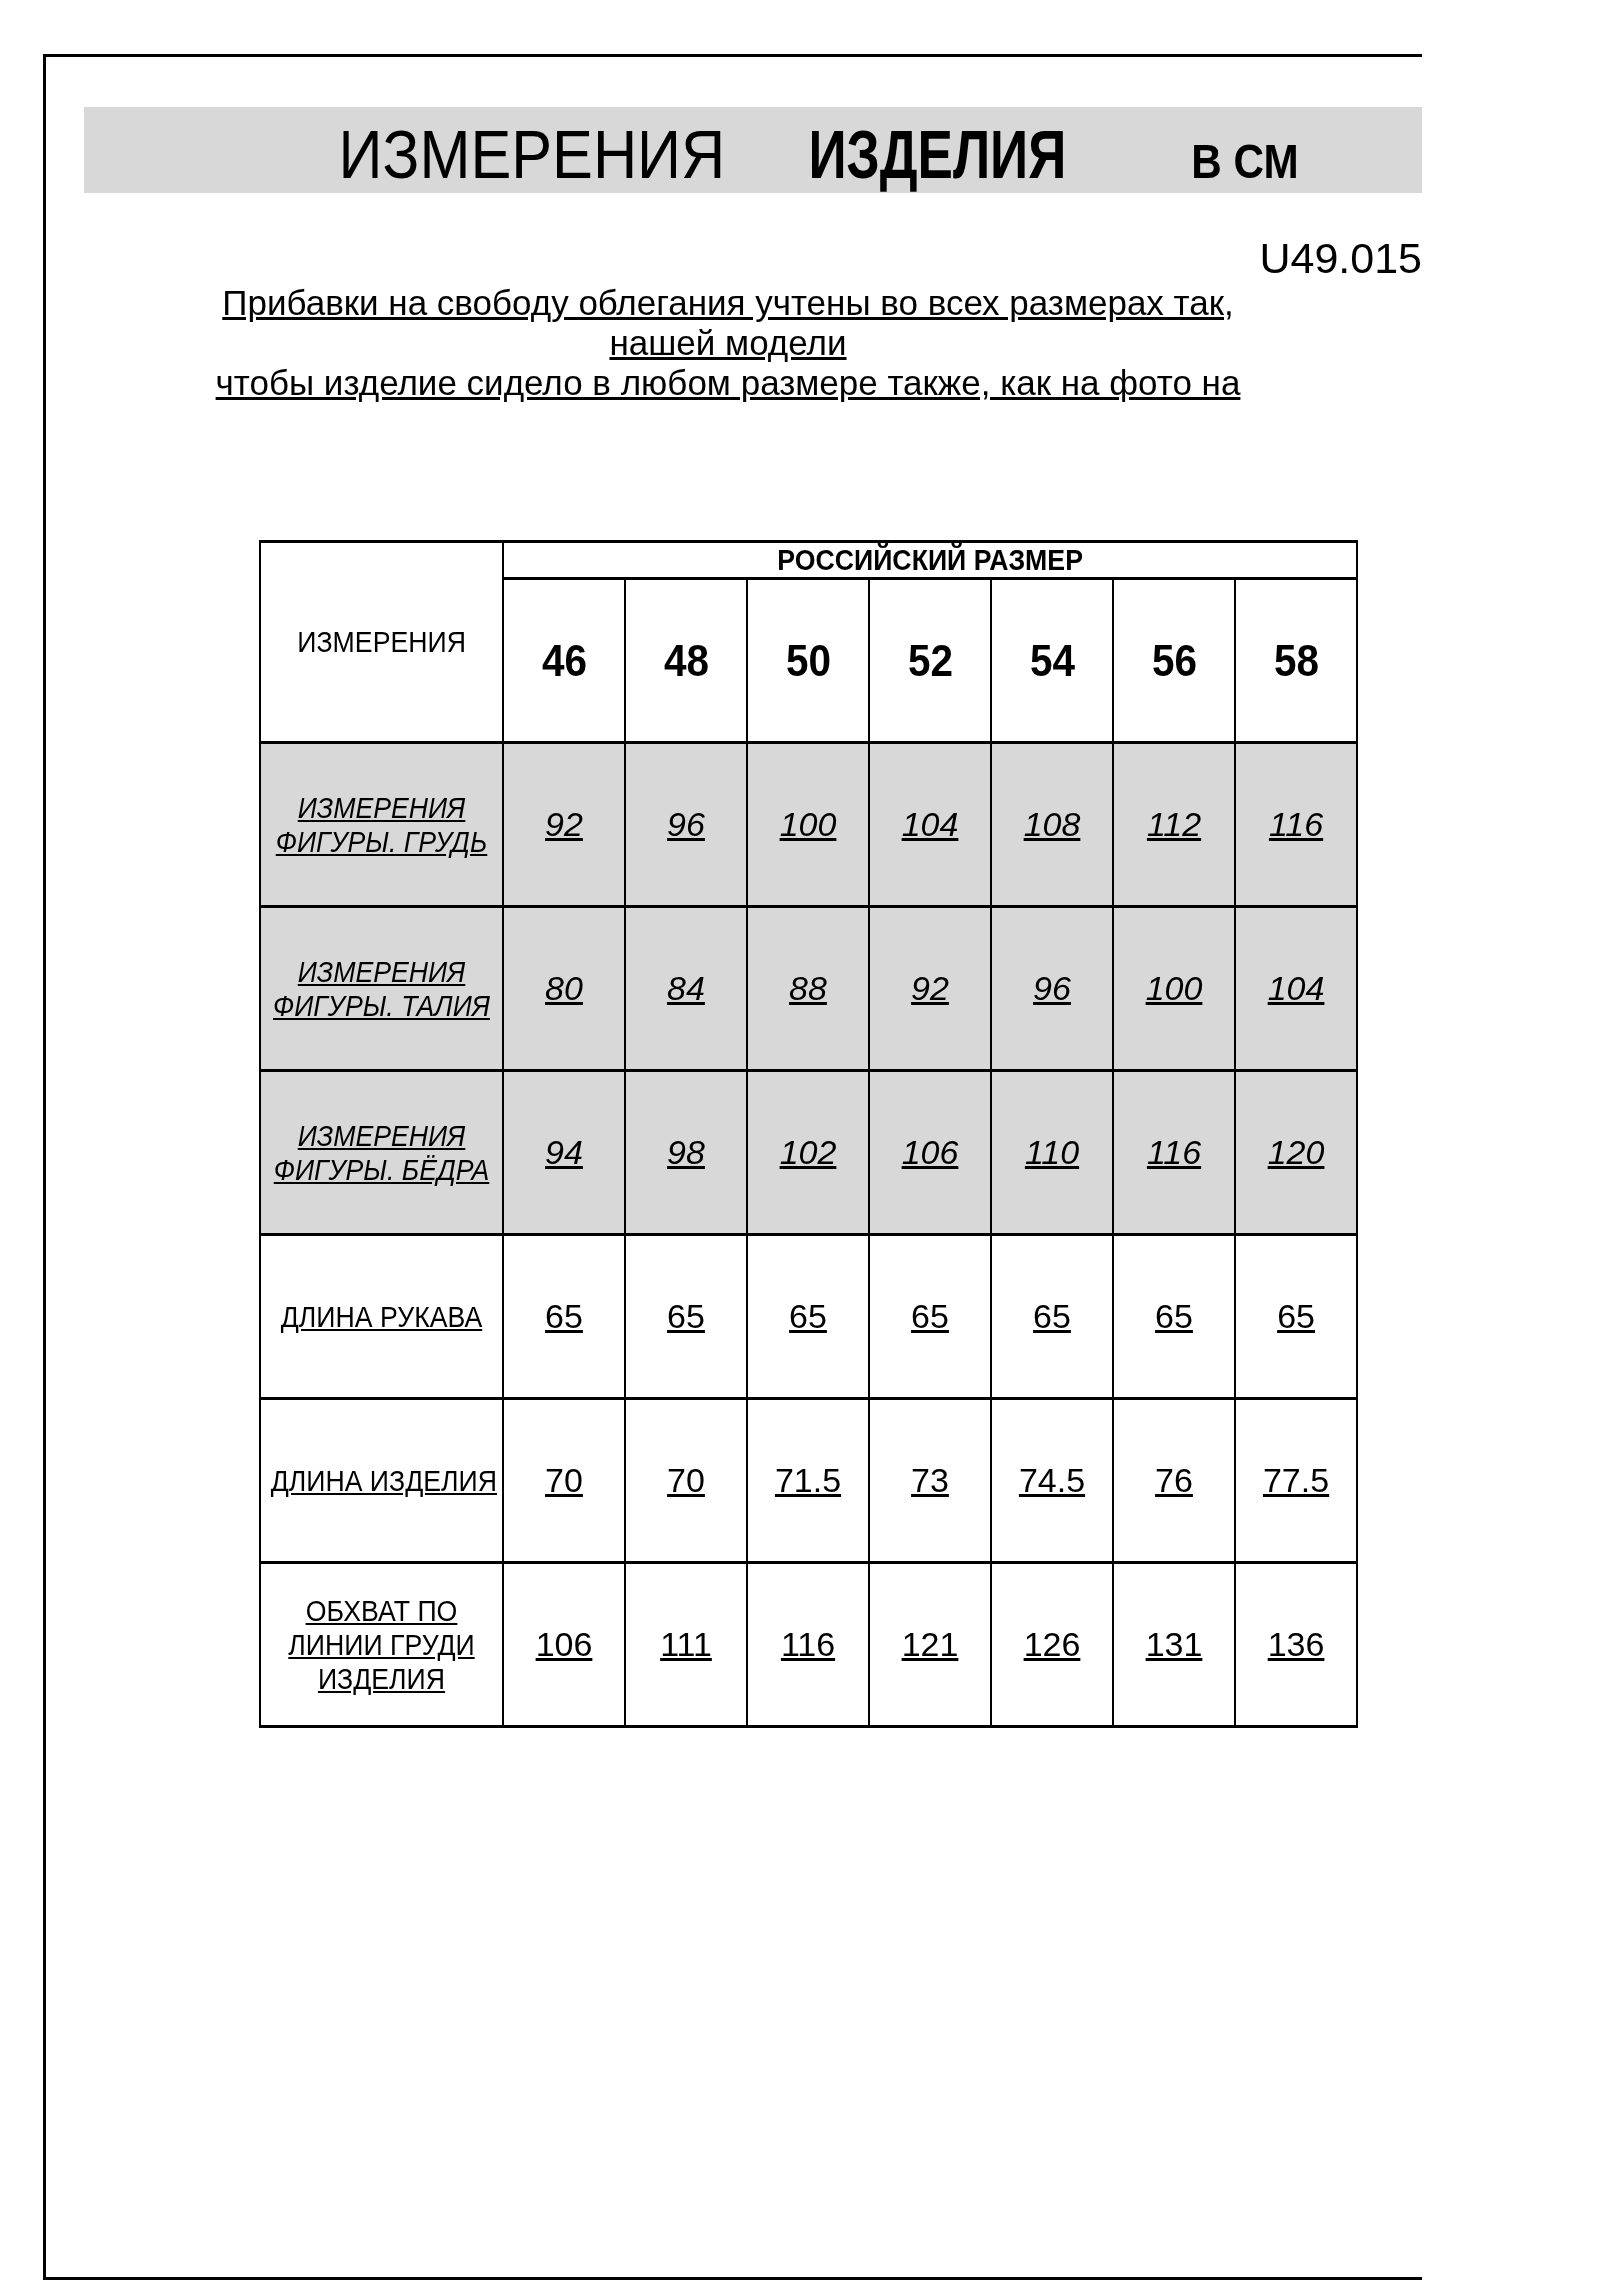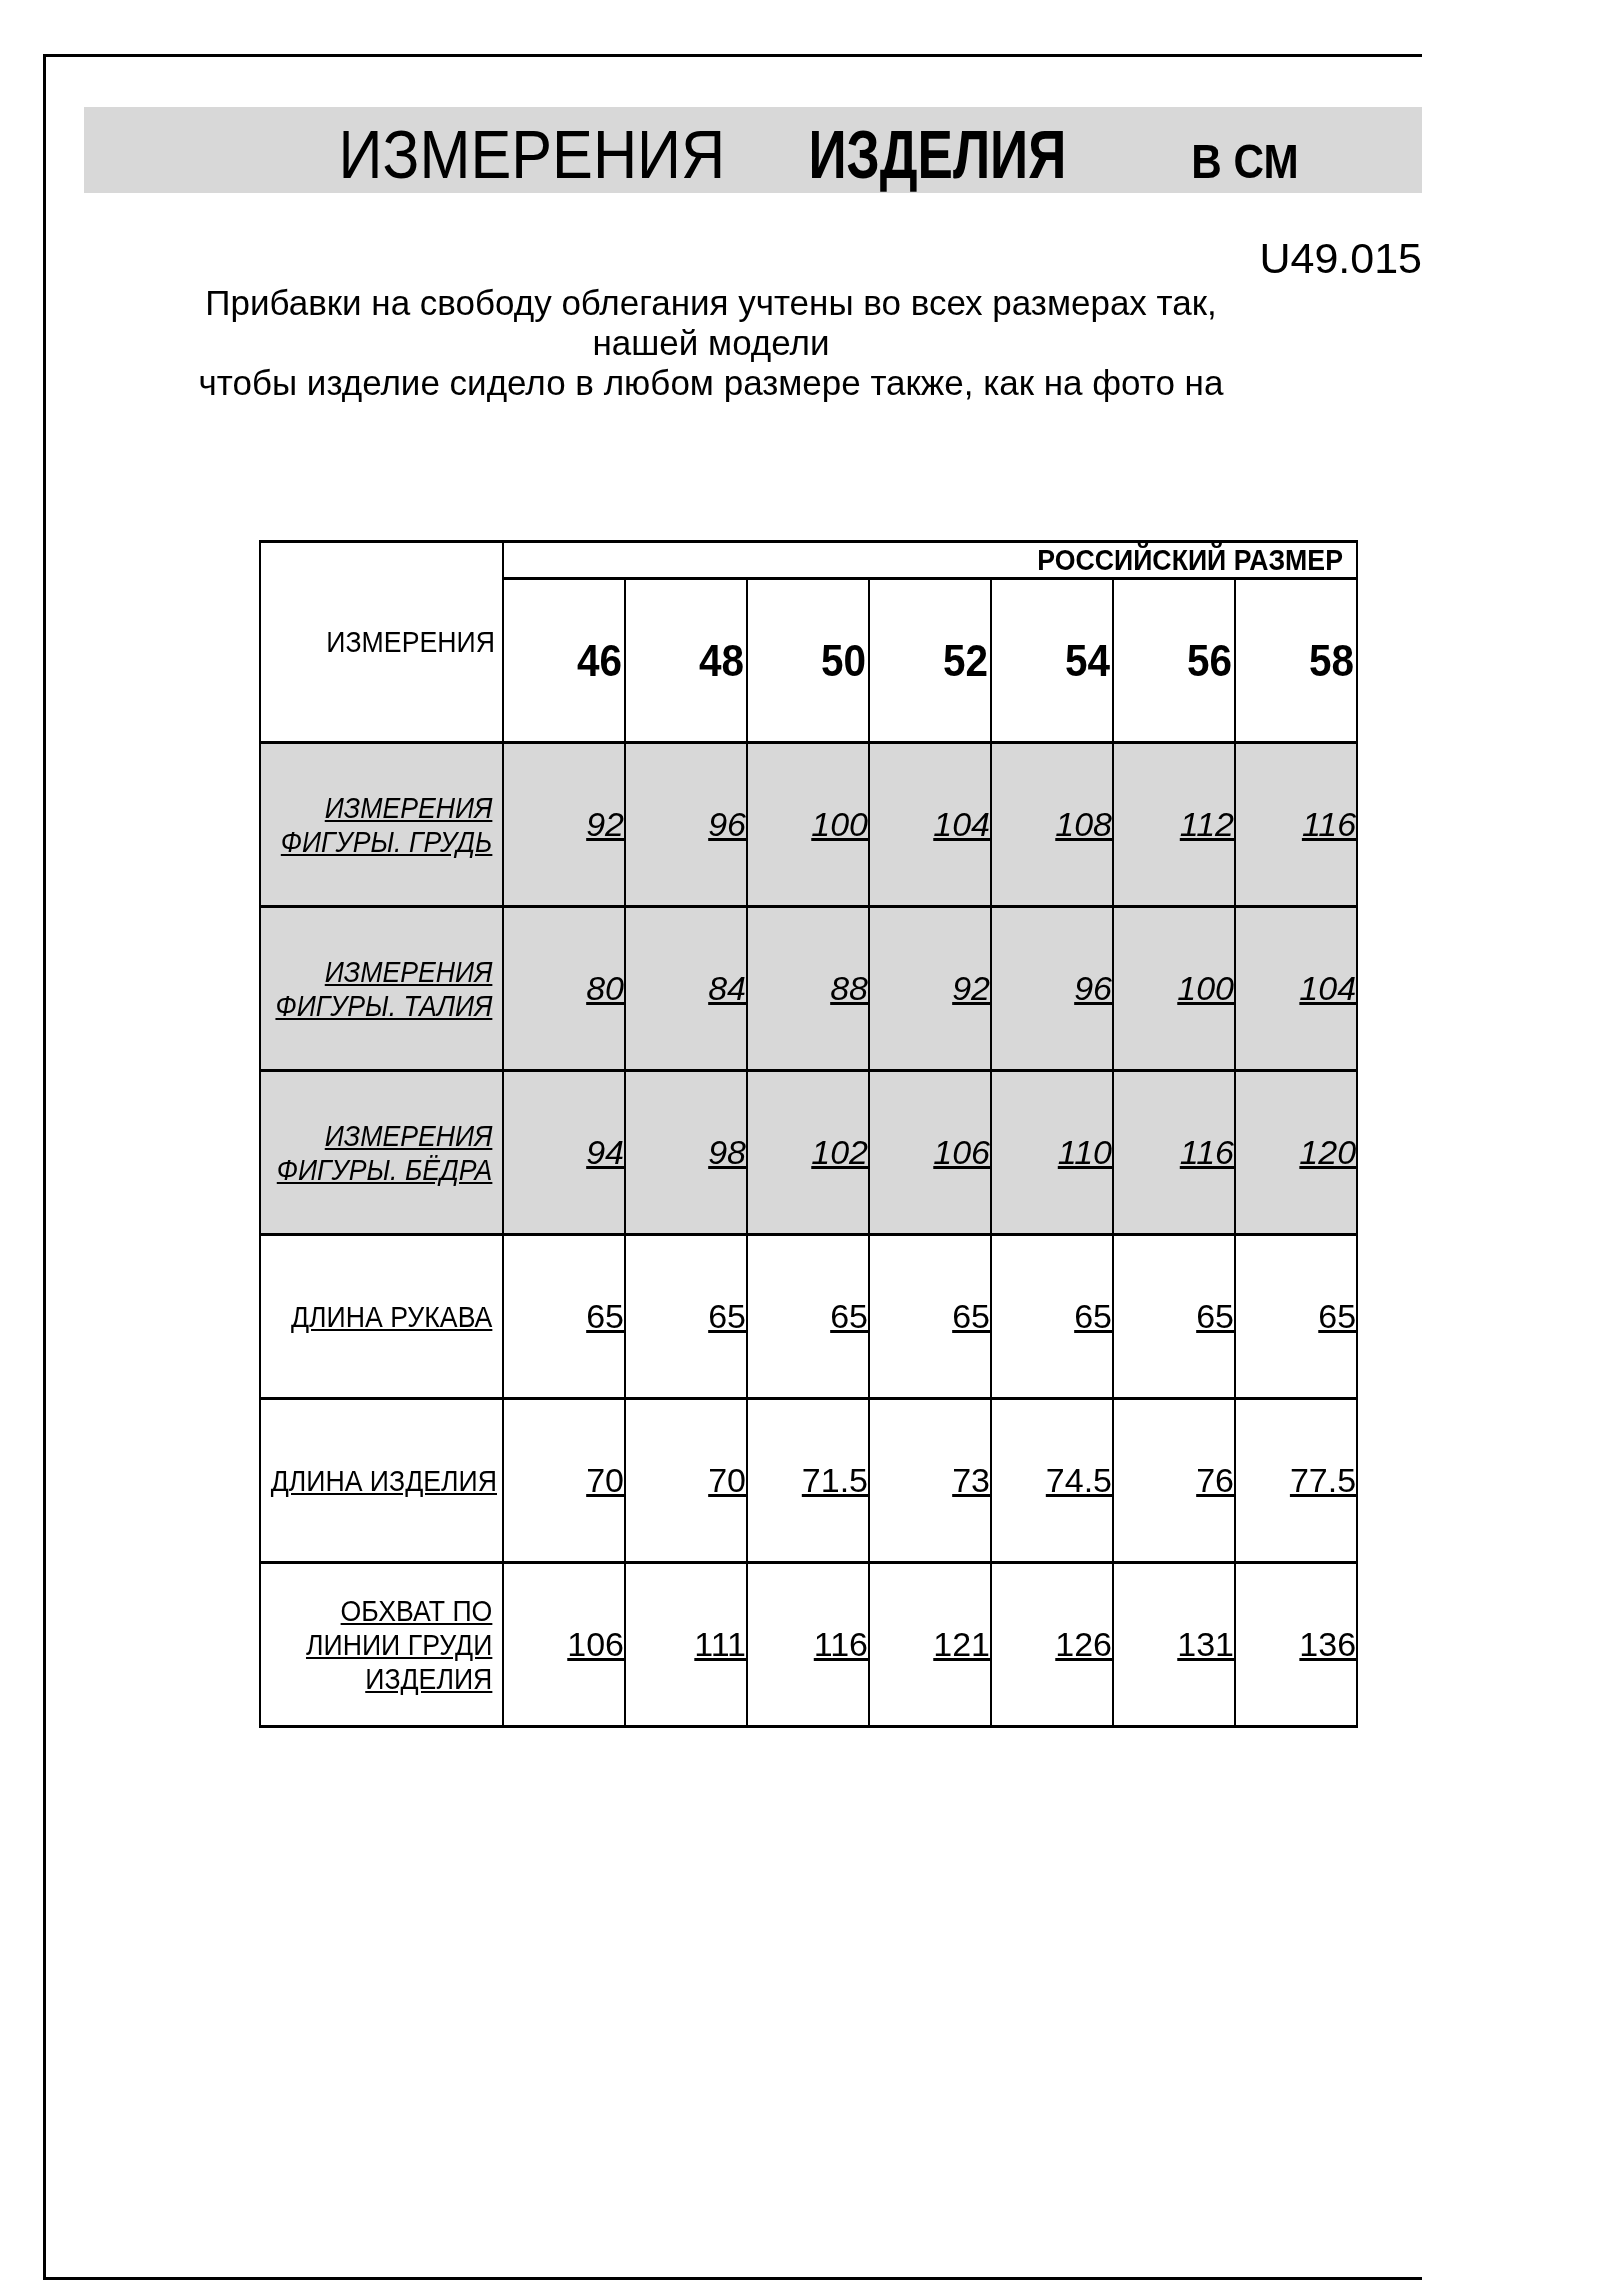--- a/index.html
+++ b/index.html
@@ -15,29 +15,29 @@
   .banner{
     position:absolute;left:84px;top:107px;width:1455px;height:86px;
     background:#d8d8d8;display:flex;align-items:baseline;justify-content:center;
     padding-top:7.9px;box-sizing:border-box;white-space:nowrap;
   }
   .t-meas{font-size:68px;font-weight:400;display:inline-block;transform:scaleX(.90);transform-origin:center;}
   .t-prod{font-size:68px;font-weight:700;display:inline-block;transform:scaleX(.78);transform-origin:center;margin-left:26px;}
   .t-unit{font-size:48px;font-weight:700;display:inline-block;transform:scaleX(.88);transform-origin:center;margin-left:81px;}
   
   .code{position:absolute;left:0;width:100%;top:236px;text-align:right;font-size:43px;line-height:44px;}
-  .note{position:absolute;left:0;width:100%;top:283px;text-align:center;font-size:35px;line-height:40px;}
+  .note{position:absolute;left:17px;width:100%;top:283px;text-align:center;font-size:35px;line-height:40px;text-decoration:underline;}
   
   table.size{
     position:absolute;left:259px;top:540px;width:1094px;
     border-collapse:collapse;table-layout:fixed;
   }
   table.size td{
     border:2.6px solid #000;border-top-width:3.9px;border-bottom-width:3.9px;
-    text-align:right;vertical-align:middle;padding:0;overflow:hidden;
+    text-align:center;vertical-align:middle;padding:0;overflow:hidden;
   }
   col.c-label{width:243px;}
   col.c-size{width:122px;}
   tr.h-head{height:37px;}
   tr.h-row{height:164px;text-decoration:underline;}
   td.size-header{font-weight:700;font-size:29px;}
   td.size-num{font-weight:700;font-size:44px;}
   td.corner{font-size:29px;}
   td.row-label{font-size:29px;line-height:34px;}
   td.val{font-size:34px;}

